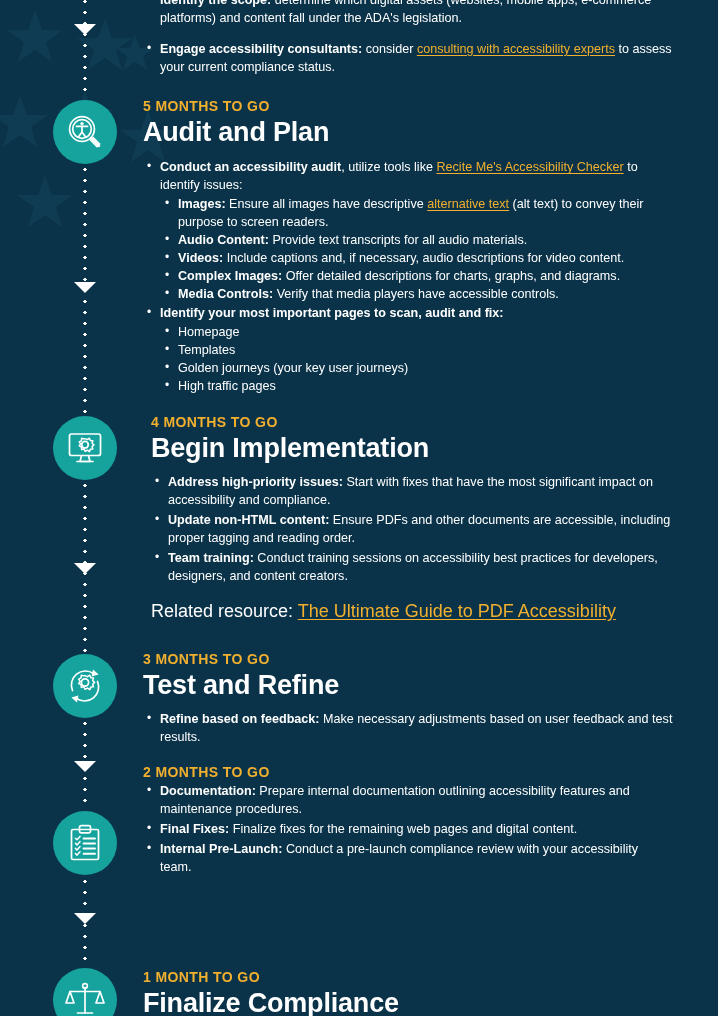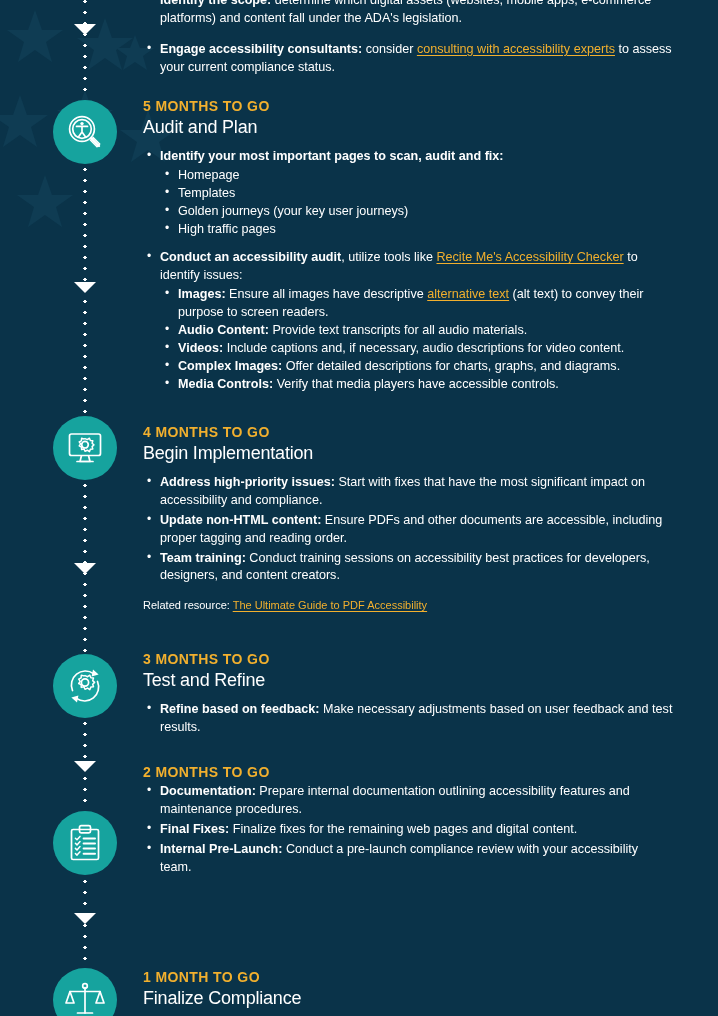--- a/index.html
+++ b/index.html
@@ -79,22 +79,22 @@
   .eyebrow {
     color: #f2b02e;
     font-size: 14px;
     font-weight: 700;
     letter-spacing: 0.4px;
     line-height: 1.1;
     margin: 0 0 3px 0;
   }
   .title {
     color: #ffffff;
-    font-size: 18px;
-    font-weight: 400;
+    font-size: 27px;
+    font-weight: 700;
     line-height: 1.15;
     margin: 0 0 10px 0;
     letter-spacing: -0.2px;
   }
   ul.l1 {
     list-style: none;
     margin: 0;
     padding: 0;
   }
   ul.l1 > li {
@@ -133,21 +133,21 @@
     color: #ffffff;
     font-size: 12px;
   }
   .b { font-weight: 700; }
   a.link {
     color: #f2b02e;
     text-decoration: underline;
     text-underline-offset: 2px;
   }
   .related {
-    font-size: 11px;
+    font-size: 18px;
     line-height: 1.42;
     margin-top: 13px;
   }
 </style>
 </head>
 <body>
 
 <div class="page">
 
   <svg class="star-field" viewBox="0 0 200 260" aria-hidden="true">
@@ -260,45 +260,45 @@
         <li style="margin-top:13px;">
           <span class="b">Engage accessibility consultants:</span><span> consider </span><a class="link" href="#">consulting with accessibility experts</a><span> to assess your current compliance status.</span>
         </li>
       </ul>
     </div>
 
     <div class="block" style="top:99px;">
       <div class="eyebrow">5 MONTHS TO GO</div>
       <h2 class="title">Audit and Plan</h2>
       <ul class="l1">
-        <li>
-          <span class="b">Identify your most important pages to scan, audit and fix:</span>
-          <ul class="l2">
-            <li><span>Homepage</span></li>
-            <li><span>Templates</span></li>
-            <li><span>Golden journeys (your key user journeys)</span></li>
-            <li><span>High traffic pages</span></li>
-          </ul>
-        </li>
         <li style="margin-top:11px;">
           <span class="b">Conduct an accessibility audit</span><span>, utilize tools like </span><a class="link" href="#">Recite Me's Accessibility Checker</a><span> to identify issues:</span>
           <ul class="l2">
             <li>
               <span class="b">Images:</span><span> Ensure all images have descriptive </span><a class="link" href="#">alternative text</a><span> (alt text) to convey their purpose to screen readers.</span>
             </li>
             <li><span class="b">Audio Content:</span><span> Provide text transcripts for all audio materials.</span></li>
             <li><span class="b">Videos:</span><span> Include captions and, if necessary, audio descriptions for video content.</span></li>
             <li><span class="b">Complex Images:</span><span> Offer detailed descriptions for charts, graphs, and diagrams.</span></li>
             <li><span class="b">Media Controls:</span><span> Verify that media players have accessible controls.</span></li>
           </ul>
         </li>
-      </ul>
-    </div>
-
-    <div class="block" style="top:425px;">
+        <li>
+          <span class="b">Identify your most important pages to scan, audit and fix:</span>
+          <ul class="l2">
+            <li><span>Homepage</span></li>
+            <li><span>Templates</span></li>
+            <li><span>Golden journeys (your key user journeys)</span></li>
+            <li><span>High traffic pages</span></li>
+          </ul>
+        </li>
+      </ul>
+    </div>
+
+    <div class="block" style="top:415px;margin-left:8px;">
       <div class="eyebrow">4 MONTHS TO GO</div>
       <h2 class="title">Begin Implementation</h2>
       <ul class="l1">
         <li><span class="b">Address high-priority issues:</span><span> Start with fixes that have the most significant impact on accessibility and compliance.</span></li>
         <li><span class="b">Update non-HTML content:</span><span> Ensure PDFs and other documents are accessible, including proper tagging and reading order.</span></li>
         <li><span class="b">Team training:</span><span> Conduct training sessions on accessibility best practices for developers, designers, and content creators.</span></li>
       </ul>
       <div class="related">
         <span>Related resource: </span><a class="link" href="#">The Ultimate Guide to PDF Accessibility</a>
       </div>

